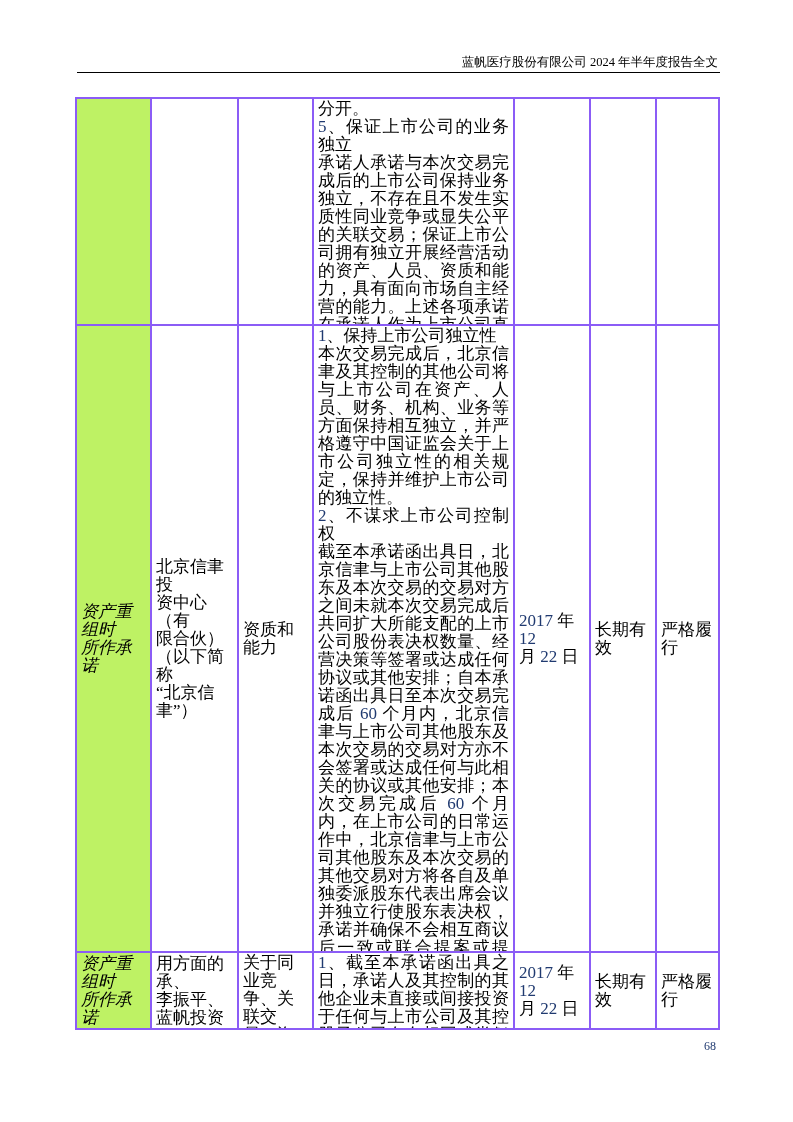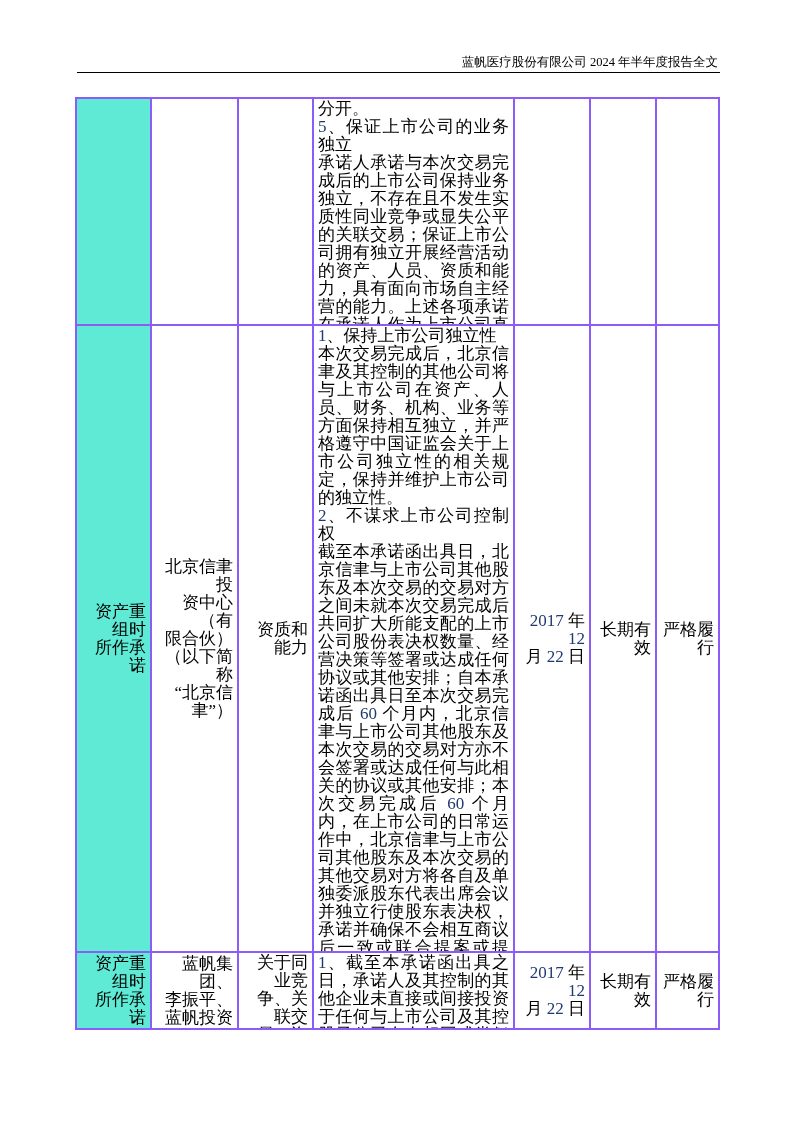--- a/index.html
+++ b/index.html
@@ -33,27 +33,26 @@
     table-layout:fixed;
   }
   table.commitments td{
     border:2px solid #8b5cf6;
     padding:0;
     vertical-align:middle;
     font-size:17px;
     line-height:18px;
     overflow:hidden;
   }
-  td.cat{background:#5eead4;}
+  td.cat{background:#bef264;font-style:italic;}
   .cellbox{
     padding:1px 4px 0 4px;
     white-space:pre-wrap;
     overflow:hidden;
     word-break:break-all;
-    text-align:right;
   }
   td.content{vertical-align:top;}
   td.content .cellbox{text-align:justify;}
   tr.r1 td.content .cellbox{max-height:224px;}
   tr.r2 td.content .cellbox{max-height:624px;}
   tr.r3 td.content .cellbox{max-height:74px;}
   tr.r3 .cellbox{max-height:74px;}
   .num{
     color:#203a70;
     font-family:"Liberation Serif","DejaVu Serif",serif;
@@ -141,21 +140,21 @@
         <td>
             <div class="cellbox">严格履行</div>
           </td>
       </tr>
       <tr class="r3" style="height:76px">
         <td class="cat">
             <div class="cellbox">资产重组时
 所作承诺</div>
           </td>
         <td>
-            <div class="cellbox">蓝帆集团、
+            <div class="cellbox">用方面的承、
 李振平、
 蓝帆投资</div>
           </td>
         <td>
             <div class="cellbox">关于同业竞
 争、关联交
 易、资金占
 资质和能力
 诺</div>
           </td>
@@ -169,14 +168,15 @@
         <td>
             <div class="cellbox">长期有效</div>
           </td>
         <td>
             <div class="cellbox">严格履行</div>
           </td>
       </tr>
     </tbody>
   </table>
 
+  <div class="page-number tint-digits"><span class="num">68</span></div>
 
 </div>
 
 </body></html>

